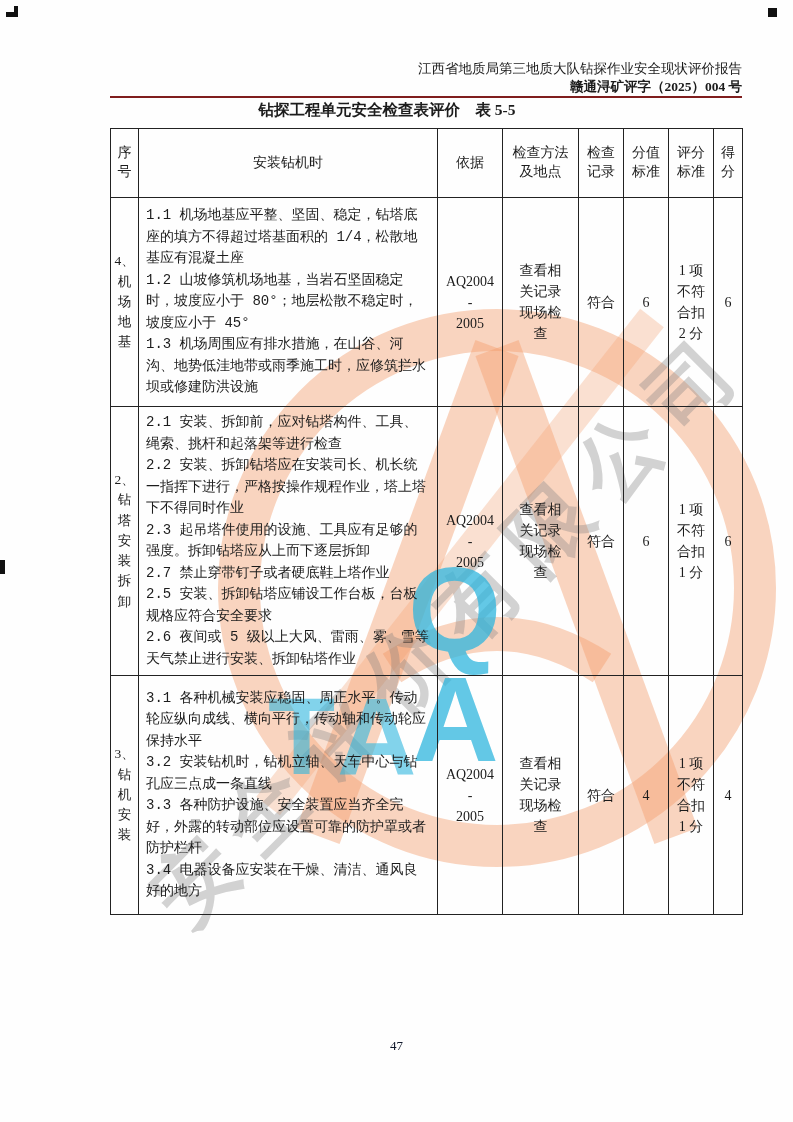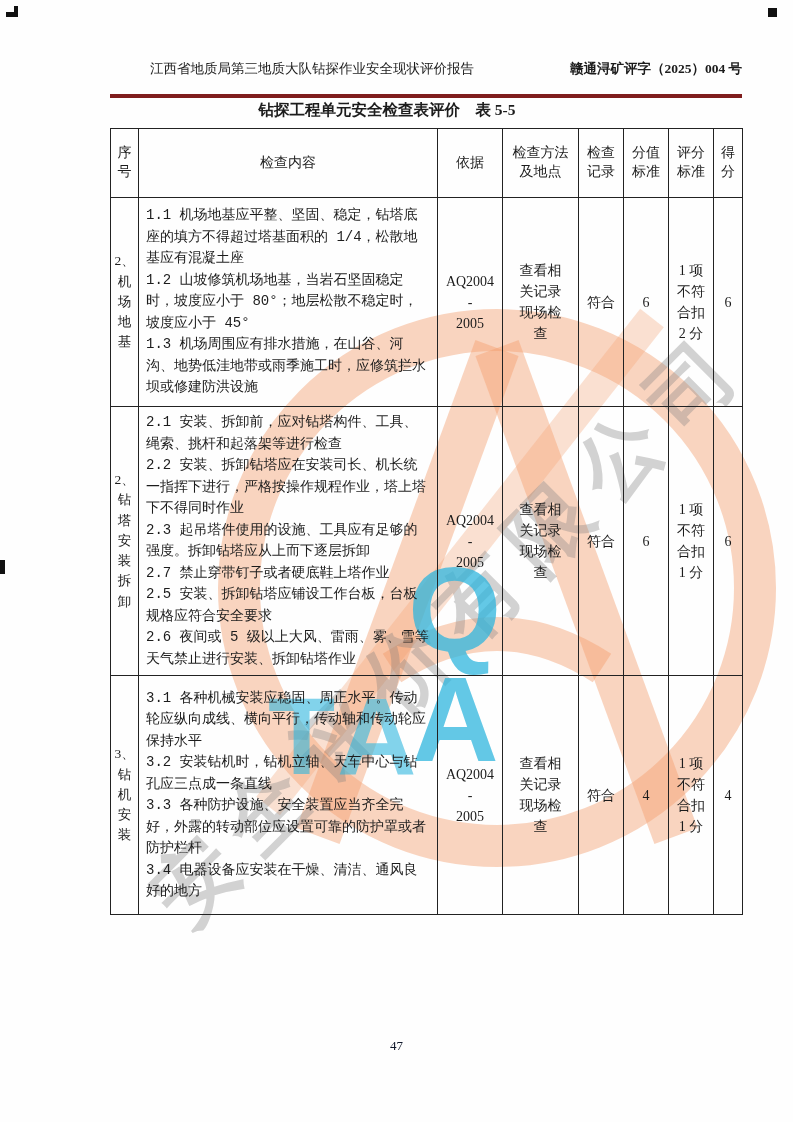--- a/index.html
+++ b/index.html
@@ -42,24 +42,25 @@
     color:rgba(47,182,222,0.75);
   }
   .wm-cyan.q{left:408px;top:540px;font-size:120px;}
   .wm-cyan.a{left:412px;top:650px;font-size:120px;}
   .wm-cyan.ta{left:268px;top:672px;font-size:110px;letter-spacing:10px;color:rgba(47,182,222,0.6);}
 
   
   .doc-header{
     position:absolute;left:110px;top:60px;width:632px;
     display:flex;justify-content:space-between;align-items:flex-end;
-    border-bottom:4px solid #7f1d1d;
-    padding-bottom:16px;
+    border-bottom:2px solid #7f1d1d;
+    padding-bottom:0;
     font-size:13.5px;
     z-index:2;
+    flex-direction:column;
   }
   .doc-header .left{padding-left:40px;}
   .doc-header .right{font-weight:bold;}
   .doc-title{
     position:absolute;left:0;top:100px;width:774px;
     text-align:center;font-size:15.5px;font-weight:bold;
     z-index:2;
   }
 
   
@@ -150,36 +151,36 @@
         <col style="width:76px">
       <col style="width:45px">
         <col style="width:45px">
         <col style="width:45px">
         <col style="width:29px">
     </colgroup>
     <tbody>
         <tr>
       <th class="hcell">序
 号</th>
-      <th class="hcell">检查内容</th>
+      <th class="hcell">安装钻机时</th>
       <th class="hcell">依据</th>
       <th class="hcell">检查方法
 及地点</th>
       <th class="hcell">检查
 记录</th>
       <th class="hcell">分值
 标准</th>
       <th class="hcell">评分
 标准</th>
       <th class="hcell">得
 分</th>
     </tr>
 
     <tr class="r1">
-      <td class="seq">2、机场地基</td>
+      <td class="seq">4、机场地基</td>
       <td class="content">
         <p>1.1 机场地基应平整、坚固、稳定，钻塔底座的填方不得超过塔基面积的 1/4，松散地基应有混凝土座</p>
         <p>1.2 山坡修筑机场地基，当岩石坚固稳定时，坡度应小于 80°；地层松散不稳定时，坡度应小于 45°</p>
         <p>1.3 机场周围应有排水措施，在山谷、河沟、地势低洼地带或雨季施工时，应修筑拦水坝或修建防洪设施</p>
       </td>
       <td class="basis">AQ2004
 -
 2005</td>
       <td class="method">查看相关记录现场检查</td>
       <td class="record">符合</td>

